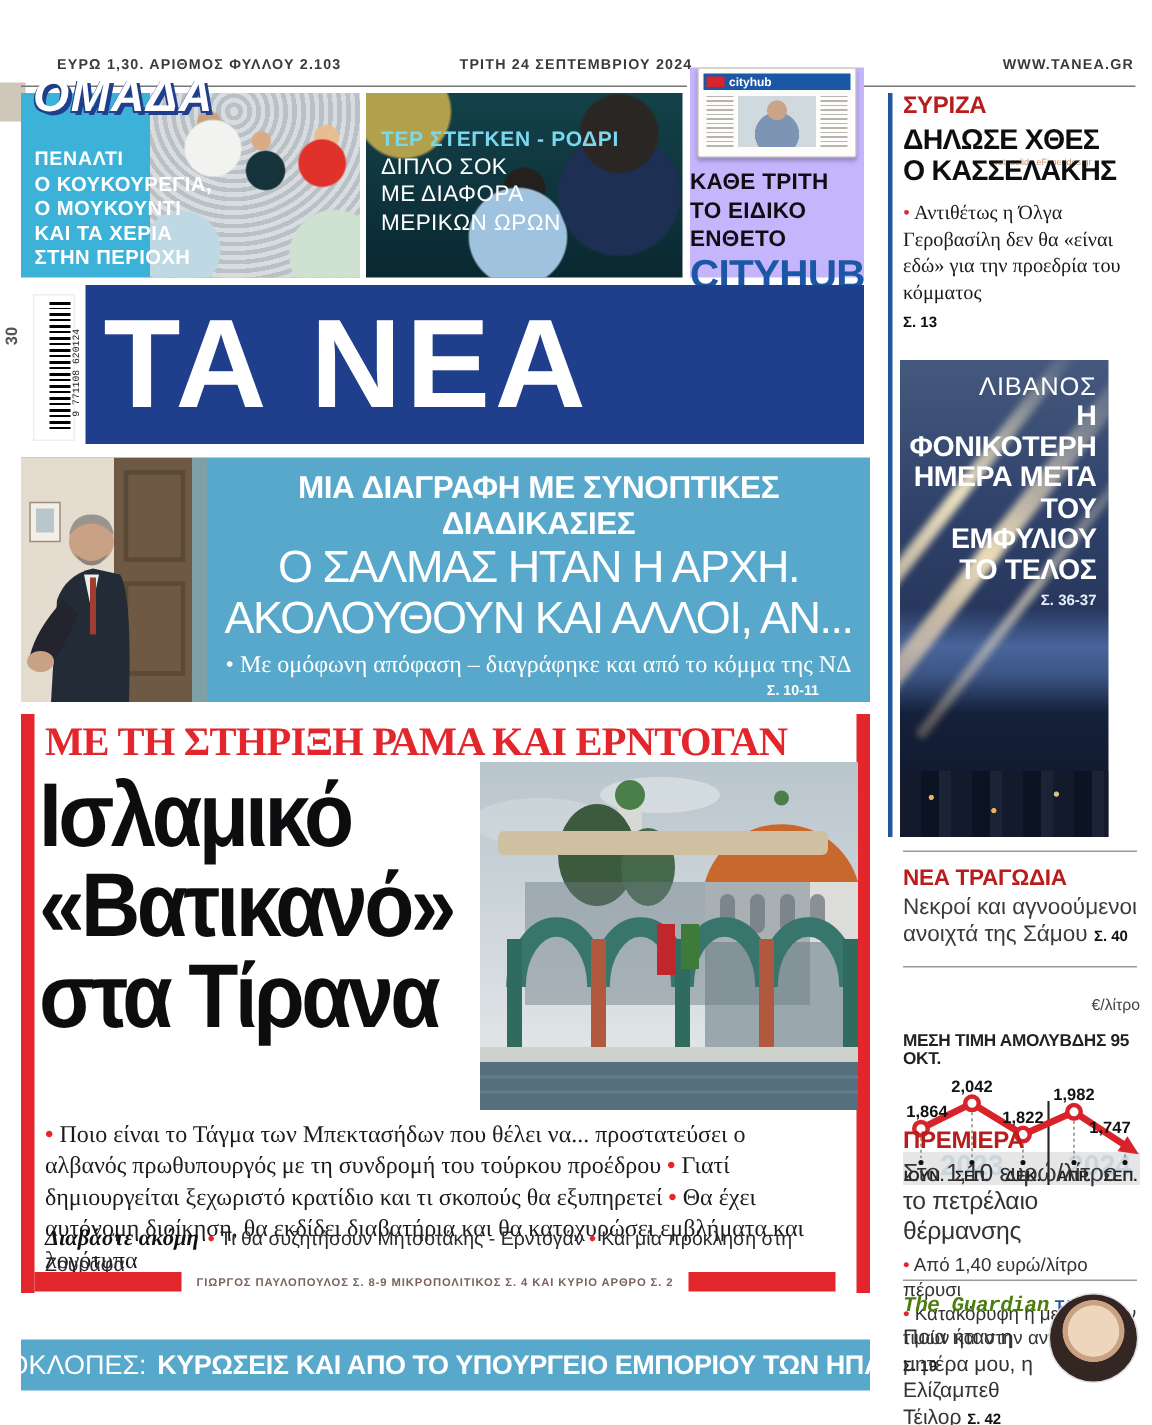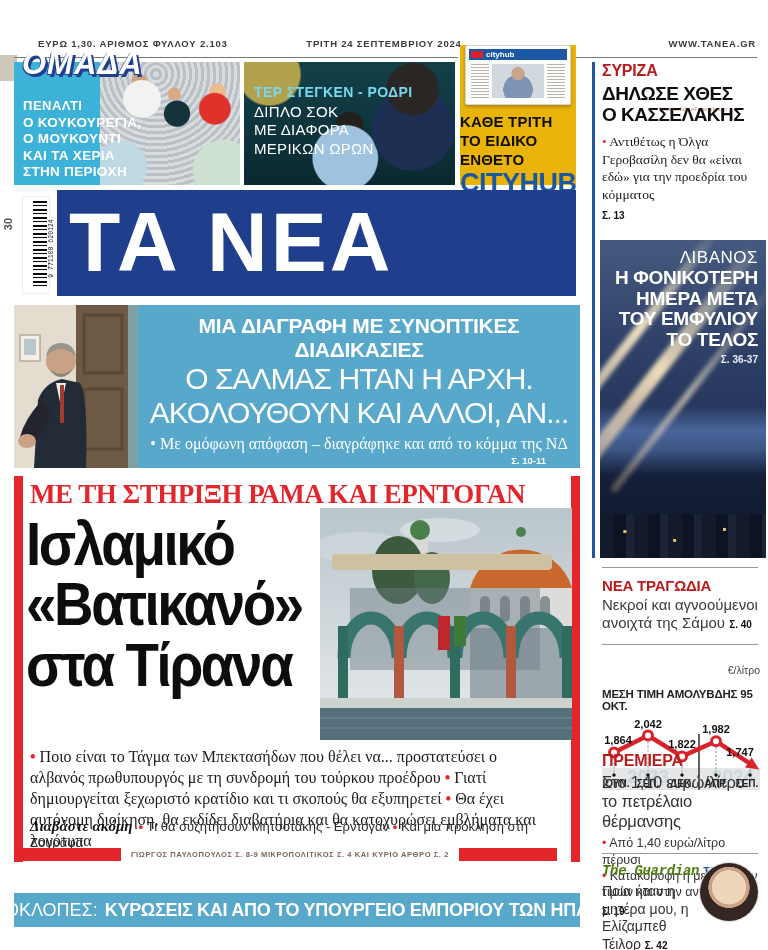--- a/index.html
+++ b/index.html
@@ -38,21 +38,21 @@
        radial-gradient(circle at 80% 22%, #2a2623 0 13%, transparent 14%),
        radial-gradient(circle at 80% 55%, #1d2f52 0 22%, transparent 23%),
        radial-gradient(circle at 48% 78%, #9fc3de 0 22%, transparent 23%),
        radial-gradient(circle at 50% 52%, #23201e 0 11%, transparent 12%),
        radial-gradient(circle at 12% 10%, #b2a14c 0 14%, transparent 15%),
        linear-gradient(180deg,#144149 0%,#0e343d 55%,#0a2830 100%);}
   .t-shock .txt{position:absolute;left:10px;top:22px;color:#fff;}
   .t-shock .k{font-size:14px;font-weight:600;color:#79d7ee;letter-spacing:.4px;margin-bottom:3px;}
   .t-shock .l{font-size:15px;font-weight:400;line-height:1.22;letter-spacing:.3px;}
 
-  .t-city{left:460px;width:116px;top:45px;height:140px;background:#eab308;}
+  .t-city{left:460px;width:116px;top:45px;height:140px;background:#c4b5fd;}
   .mini-paper{position:relative;width:104px;height:58px;margin:0 auto;background:#fdfdfb;
      border:1px solid #d8d4cc;box-shadow:0 2px 3px rgba(0,0,0,.25);border-radius:2px;}
   .mini-band{position:absolute;left:3px;top:3px;right:3px;height:11px;background:#1c57a5;}
   .mini-red{position:absolute;left:5px;top:5px;width:12px;height:7px;background:#d8232a;}
   .mini-brand{position:absolute;left:20px;top:3.5px;font-size:8px;font-weight:800;color:#fff;}
   .mini-photo{position:absolute;left:26px;top:18px;width:52px;height:34px;
      background:radial-gradient(circle at 50% 28%, #caa489 0 18%, transparent 19%),
      radial-gradient(circle at 50% 75%, #7d94b5 0 40%, transparent 41%),#cfd9de;}
   .mini-col{position:absolute;top:18px;width:18px;height:36px;
      background:repeating-linear-gradient(180deg,#b9b5ad 0 1px,transparent 1px 3px);}
@@ -111,21 +111,21 @@
   
   .vline{position:absolute;left:592px;top:62px;width:3px;height:496px;background:#2456a0;}
   .rcol{position:absolute;left:602px;width:158px;}
   .kick-blue{font-size:16px;font-weight:800;color:#b91c1c;letter-spacing:-.2px;}
   .syr-h{font-size:19px;font-weight:900;color:#0e0e11;line-height:1.1;letter-spacing:-.5px;}
   .syr-deck{margin-top:7px;font-family:"Liberation Serif",serif;font-size:13.5px;line-height:1.32;color:#1a1a1a;}
   .syr-deck .blt{color:#e2262c;}
   .pages-sm{font-size:10px;font-weight:800;color:#111;}
   .watermark{position:absolute;left:660px;top:106px;font-size:6px;color:#b9764e;opacity:.8;}
 
-  .lebanon{position:absolute;left:600px;top:240px;width:166px;height:318px;overflow:hidden;
+  .lebanon{position:absolute;left:600px;top:240px;width:139px;height:318px;overflow:hidden;
      background:linear-gradient(180deg,#45597e 0%,#31436b 30%,#27375d 52%,#49659a 60%,#3c5584 66%,#15203a 74%,#0d1526 100%);}
   .streak{position:absolute;filter:blur(2px);transform:rotate(38deg);border-radius:4px;}
   .leb-txt{position:absolute;right:8px;top:8px;text-align:right;color:#fff;z-index:2;}
   .leb-k{font-size:17px;font-weight:500;letter-spacing:.5px;}
   .leb-h{font-size:19px;font-weight:900;line-height:1.08;letter-spacing:-.3px;}
   .leb-p{margin-top:4px;font-size:10px;font-weight:700;color:#e8edf6;}
   .leb-town{position:absolute;bottom:0;left:0;right:0;height:44px;
      background:
       radial-gradient(circle at 15% 40%, #e8b25c 0 1.5px, transparent 2px),
       radial-gradient(circle at 45% 60%, #e8b25c 0 1.5px, transparent 2px),

